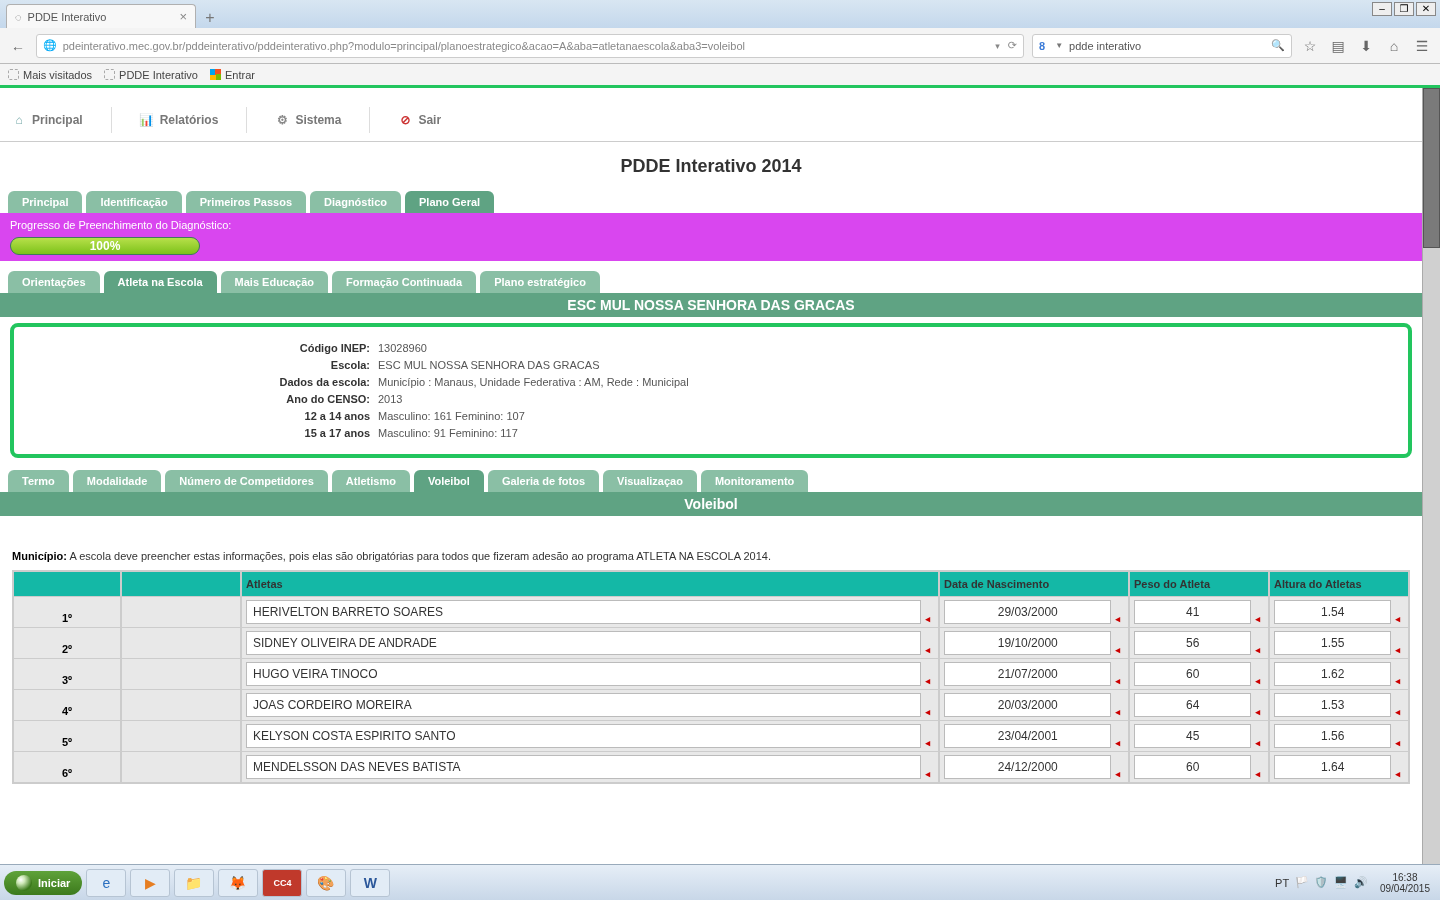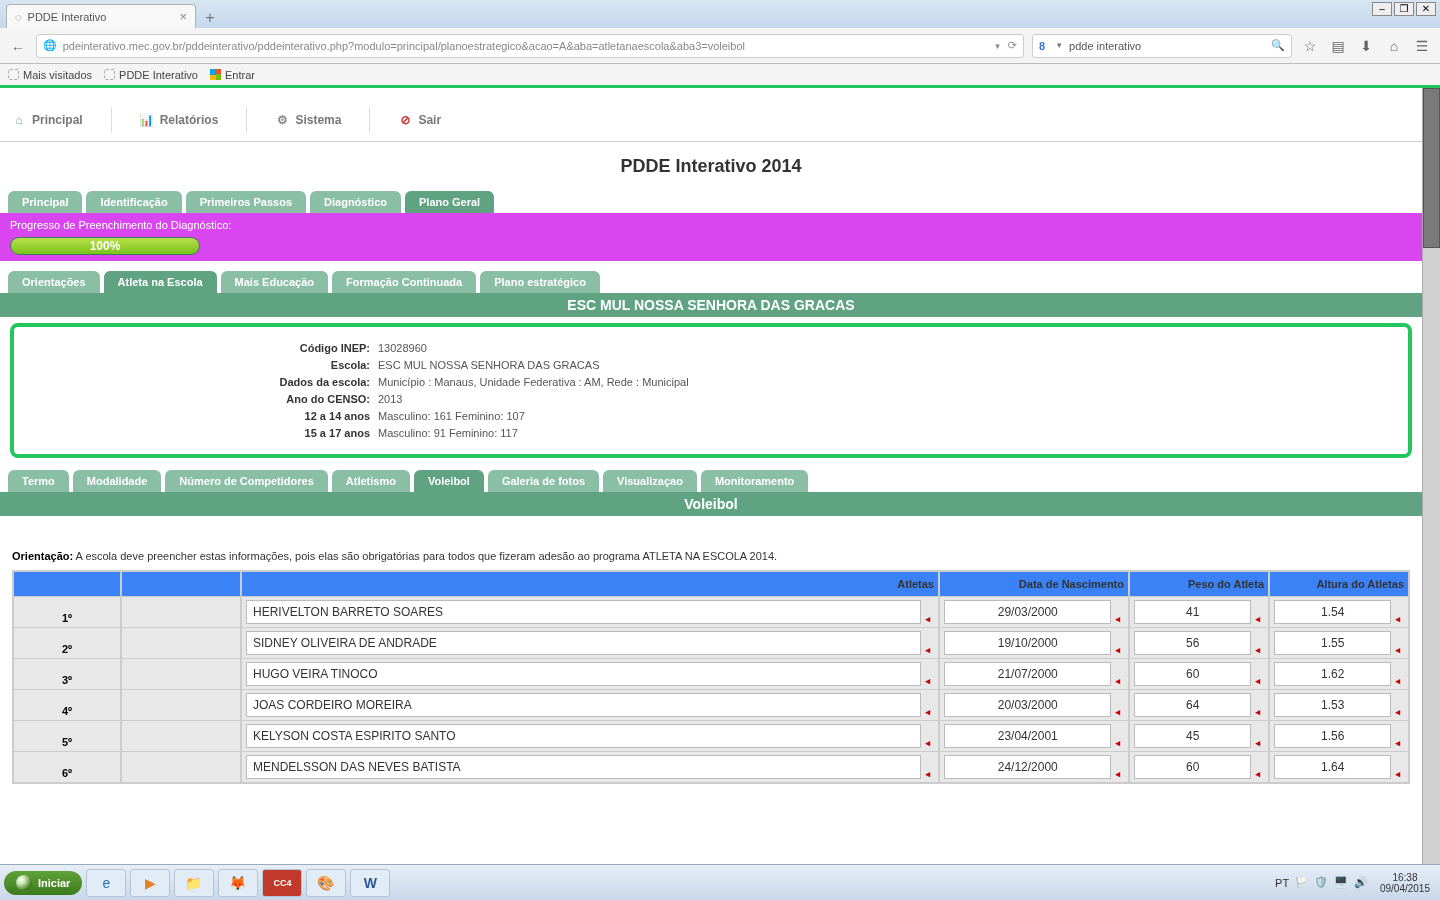--- a/index.html
+++ b/index.html
@@ -47,21 +47,21 @@
 .progress .txt{position:absolute;inset:0;display:flex;align-items:center;justify-content:center;color:#fff;font-weight:bold;font-size:12px}
 
 .infobox{border:4px solid #22c55e;margin:6px 10px;border-radius:8px;padding:10px 16px;font-size:11px;color:#444}
 .infobox .row{display:flex;gap:8px;margin:5px 0}
 .infobox .lbl{width:340px;text-align:right;font-weight:bold;color:#333}
 .infobox .val{color:#555}
 .note{font-size:11px;color:#333;padding:8px 12px}
 .note b{color:#000}
 
 .atbl{border:1px solid #ccc;margin:0 12px;font-size:11px}
-.ahdr{display:flex;background:#3b82f6;color:#333;font-weight:bold;text-align:right}
+.ahdr{display:flex;background:#14b8a6;color:#333;font-weight:bold;text-align:left}
 .ahdr>div{padding:6px 4px;border:1px solid #ccc}
 .col-n{width:108px}.col-img{width:120px}.col-name{flex:1}.col-dob{width:190px}.col-peso{width:140px}.col-alt{width:140px}
 .subhdr{background:#a8cbb9;text-align:center;font-weight:bold;color:#333;padding:6px 0;border:1px solid #ccc;border-top:none}
 .arow{display:flex;background:#e8e8e8}
 .arow>div{border:1px solid #ccc;border-top:none;padding:3px 4px;display:flex;align-items:flex-end;justify-content:center}
 .arow .col-name{justify-content:flex-start}
 .inp{border:1px solid #bbb;background:#fff;padding:4px 6px;font-size:12px;color:#333;width:100%}
 .arow .col-name .inp{text-align:left}
 .arow .col-dob .inp,.arow .col-peso .inp,.arow .col-alt .inp{text-align:center}
 .flag{color:#c00;font-weight:bold;font-size:9px;padding:0 4px}
@@ -222,21 +222,21 @@
   <div class="wtab sel">Voleibol</div>
   <div class="wtab">Galeria de fotos</div>
   <div class="wtab">Visualizaçao</div>
   <div class="wtab">Monitoramento</div>
 </div>
 <div class="greentitle">Voleibol</div>
 
 <div style="height:26px"></div>
 
 <div class="note">
-  <b>Orientação:</b>
+  <b>Município:</b>
   <span>A escola deve preencher estas informações, pois elas são obrigatórias para todos que fizeram adesão ao programa ATLETA NA ESCOLA 2014.</span>
 </div>
 
 <div class="atbl">
   <div class="ahdr">
     <div class="col-n"></div>
     <div class="col-img"></div>
     <div class="col-name">Atletas</div>
     <div class="col-dob">Data de Nascimento</div>
     <div class="col-peso">Peso do Atleta</div>

